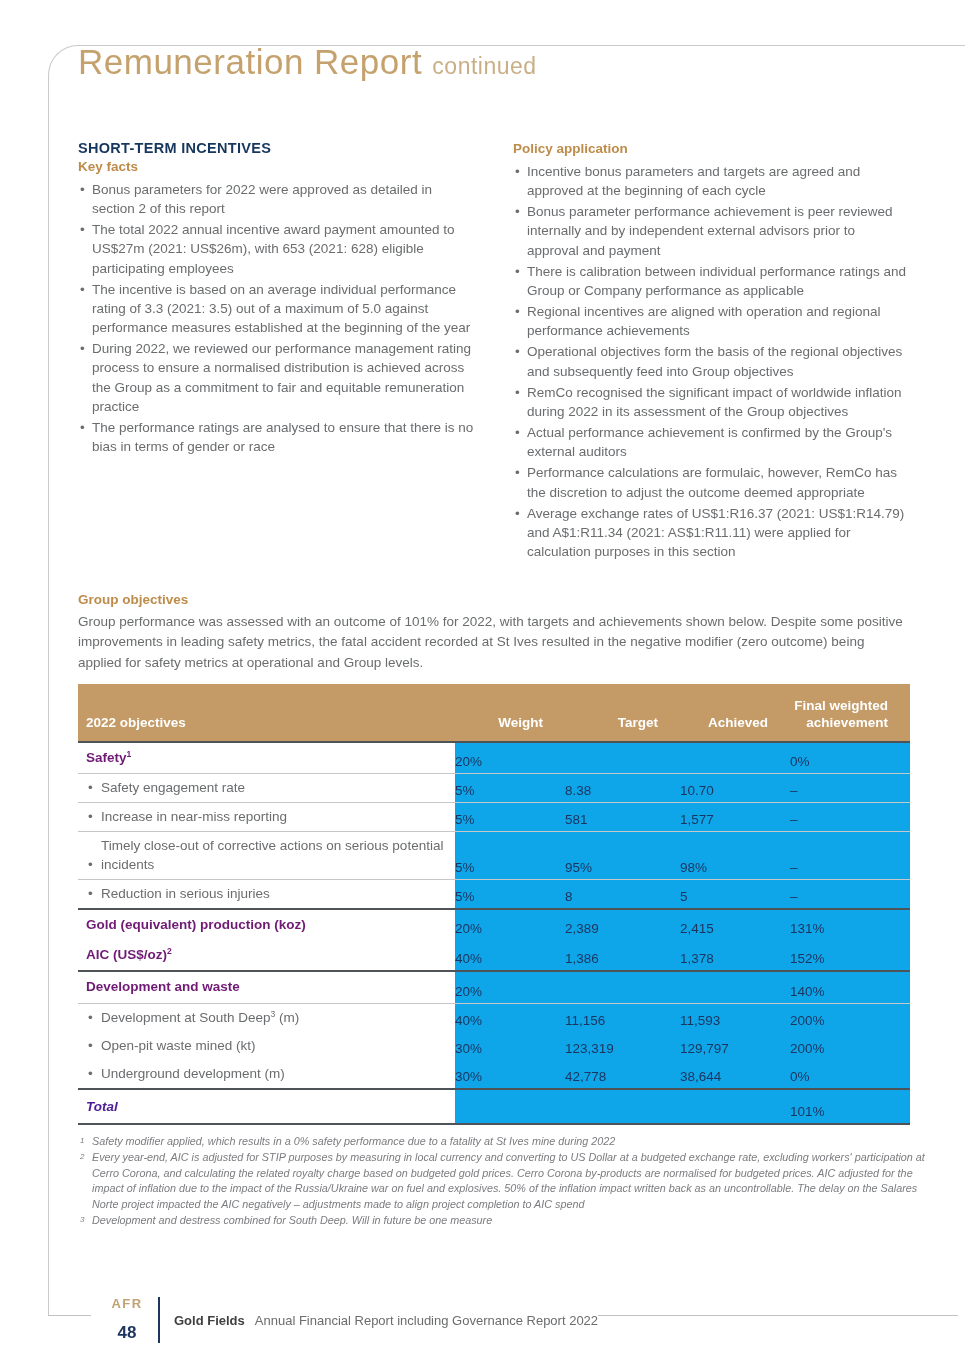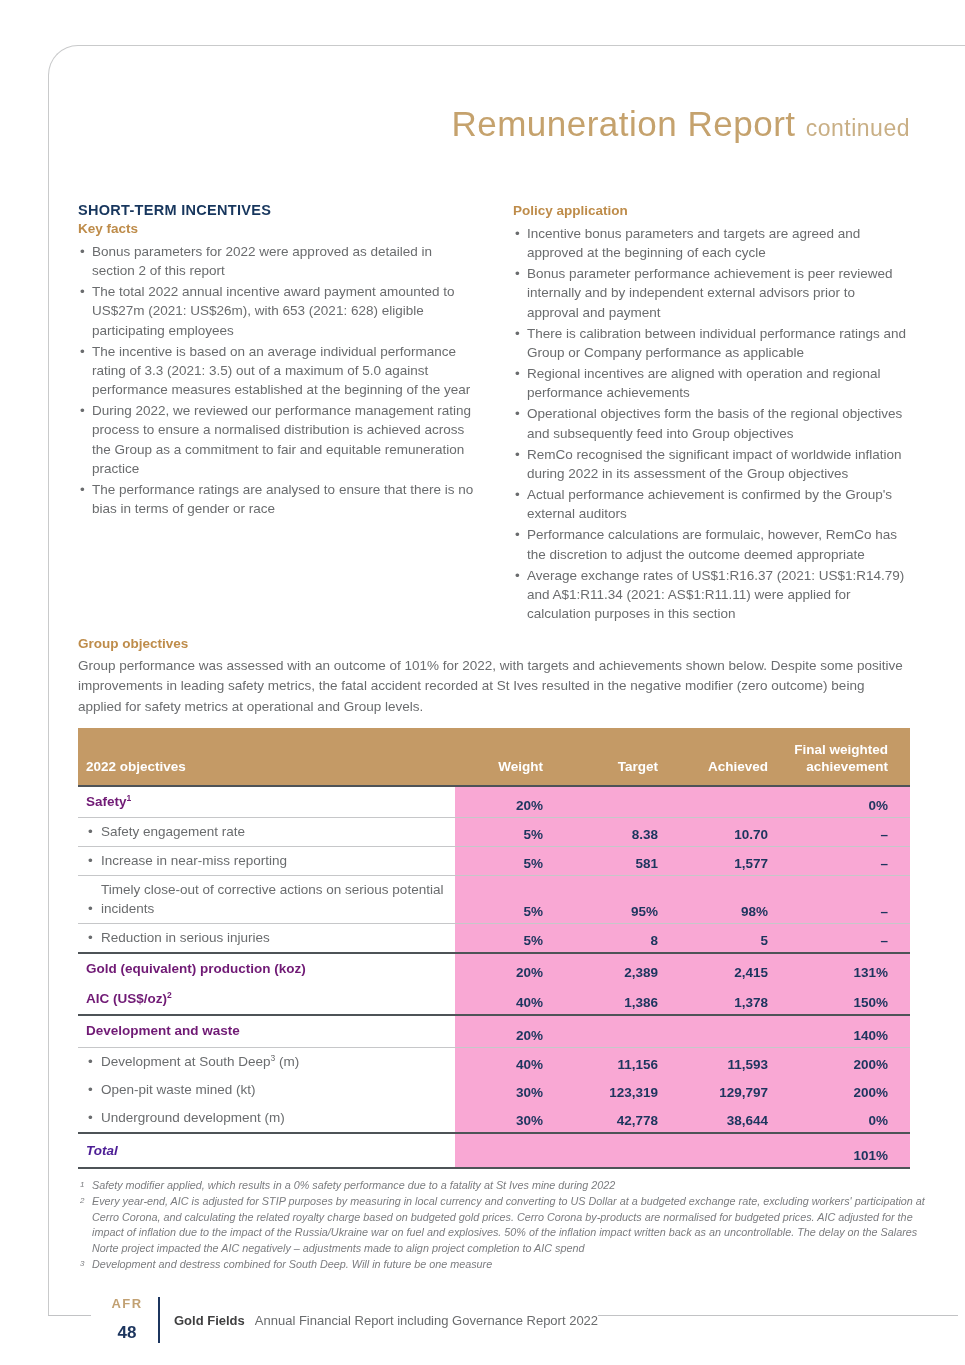--- a/index.html
+++ b/index.html
@@ -18,48 +18,48 @@
     border-left:1px solid #C9CACB;
     border-top-left-radius:30px;
     pointer-events:none;
   }
   .frame-bottom-stub { position:absolute; left:48px; top:1315px; width:43px; height:1px; background:#C2C3C5; }
   .footer-line-right { position:absolute; left:598px; top:1315px; width:360px; height:1px; background:#C2C3C5; }
 
   .content { position:absolute; left:78px; top:0; width:832px; }
 
   
-  .page-title { margin-top:104px; color:#C5A26D; font-size:35px; font-weight:400; letter-spacing:0.5px;text-align:right; }
+  .page-title { margin-top:42px; color:#C5A26D; font-size:35px; font-weight:400; letter-spacing:0.5px; }
   .page-title .continued { font-size:23px; color:#C9AF85; font-weight:400; }
 
   
   .columns { display:flex; gap:38px; margin-top:58px; min-height:382px; align-items:flex-start; }
   .col { width:397px; }
   .navy-heading { color:#17365D; font-weight:700; font-size:14.5px; letter-spacing:0.3px; }
   .gold-heading { color:#BE8C4A; font-weight:700; font-size:13.5px; margin-top:3px; }
   .gold-heading.solo { margin-top:0; padding-top:1px; }
   ul.bullets { list-style:none; margin-top:6px; }
   ul.bullets li { display:flex; font-size:13.5px; line-height:1.42; color:#6A6C6E; margin-bottom:2px; }
   ul.bullets li .dot { width:14px; flex:0 0 14px; padding-left:2px; }
 
   
-  .group-objectives { margin-top:10px; }
+  .group-objectives { margin-top:28px; }
   .group-objectives .intro { margin-top:5px; font-size:13.5px; line-height:1.5; color:#6A6C6E; }
 
   
   .obj-table { margin-top:11px; width:832px; font-size:13.5px; }
   .trow { display:grid; grid-template-columns:377px 110px 115px 110px 120px; align-items:stretch; }
   .thead-row { background:#C49A66; color:#ffffff; font-weight:700; }
   .thead-row .cell { display:flex; flex-direction:column; justify-content:flex-end; padding:14px 22px 9px 0; text-align:right; line-height:1.25; }
   .thead-row .cell.first { text-align:left; padding-left:8px; padding-right:4px; }
   .tbody .c-label { padding:5px 6px 5px 8px; display:flex; align-items:flex-end; line-height:1.35; }
   .tbody .c-label .dot { width:13px; flex:0 0 13px; margin-left:2px; }
   .tbody .c-val {
-    background:#f9a8d4; text-align:right; padding:5px 22px 4px 0;
-    font-weight:700; color:#1C355E;
+    background:#0ea5e9; text-align:left; padding:5px 22px 4px 0;
+    font-weight:400; color:#1C355E;
     display:flex; flex-direction:column; justify-content:flex-end;
   }
   .trow.section .c-label { font-weight:700; color:#701a75; padding-top:6px; padding-bottom:6px; }
   .trow.bullet .c-label { color:#6A6C6E; }
   .trow.total .c-label { font-weight:700; color:#4c1d95; padding-top:8px; padding-bottom:7px;font-style:italic; }
   .bt-heavy { border-top:2px solid #4E5357; }
   .bt-thin { border-top:1px solid #C6C7C9; }
   .tbody .trow:last-child { border-bottom:2px solid #4E5357; }
   sup.s { font-size:8.5px; vertical-align:super; line-height:0; }
 
@@ -288,21 +288,21 @@
           <div class="c-val">
             <span>40%</span>
           </div>
           <div class="c-val">
             <span>1,386</span>
           </div>
           <div class="c-val">
             <span>1,378</span>
           </div>
           <div class="c-val">
-            <span>150%</span>
+            <span>152%</span>
           </div>
         </div>
         <div class="trow section bt-heavy">
           <div class="c-label">
             <span>Development and waste</span>
           </div>
           <div class="c-val">
             <span>20%</span>
           </div>
           <div class="c-val">

